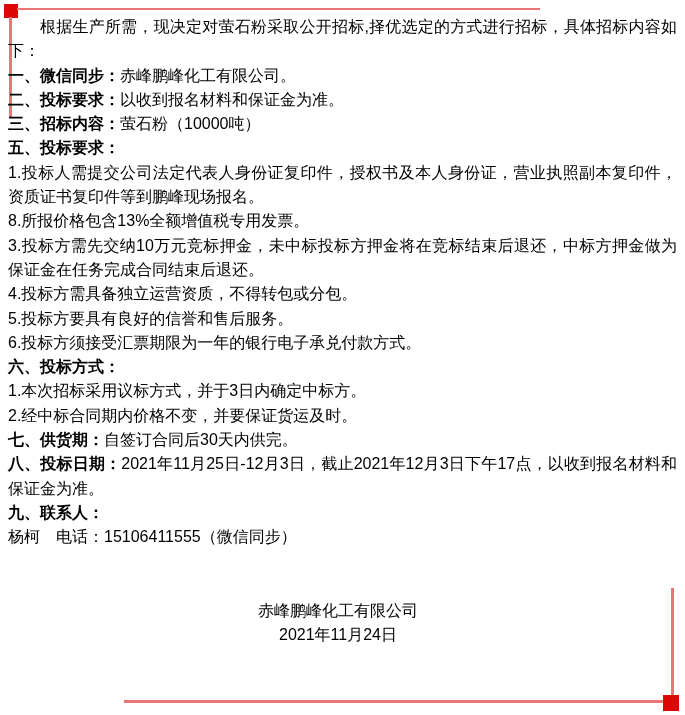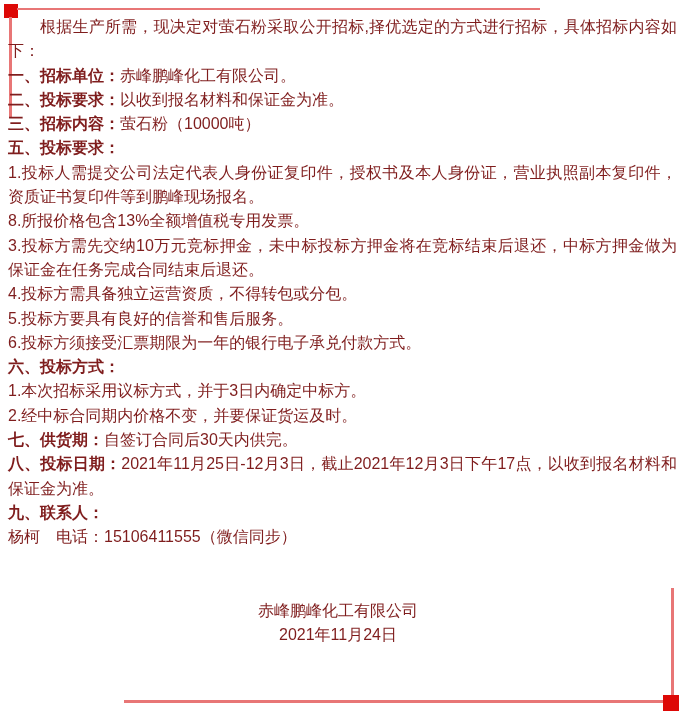--- a/index.html
+++ b/index.html
@@ -52,33 +52,33 @@
     text-align: center;
     padding-right: 9px;
   }
   .closing p {
     margin: 0;
   }
 </style>
 </head>
 <body>
 
-<div class="page" style="color: #7f1d1d;">
+<div class="page" style="color: #000000;">
 
   <div class="sq sq-tl" style="background: rgb(221, 8, 6);"></div>
   <div class="rule rule-top" style="background: rgb(232, 118, 118);"></div>
   <div class="rule rule-left" style="background: rgb(232, 118, 118);"></div>
   <div class="rule rule-right" style="background: rgb(232, 118, 118);"></div>
   <div class="rule rule-bottom" style="background: rgb(232, 118, 118);"></div>
   <div class="sq sq-br" style="background: rgb(221, 8, 6);"></div>
 
   <div class="content">
     <div id="paragraphs">
         <p class="indent"><span>根据生产所需，现决定对萤石粉采取公开招标,择优选定的方式进行招标，具体招标内容如下：</span></p>
-        <p><b class="lbl">一、招标单位：</b><span>赤峰鹏峰化工有限公司。</span></p>
+        <p><b class="lbl">一、微信同步：</b><span>赤峰鹏峰化工有限公司。</span></p>
         <p><b class="lbl">二、投标要求：</b><span>以收到报名材料和保证金为准。</span></p>
         <p><b class="lbl">三、招标内容：</b><span>萤石粉（10000吨）</span></p>
         <p><b class="lbl">五、投标要求：</b><span></span></p>
         <p><span>1.投标人需提交公司法定代表人身份证复印件，授权书及本人身份证，营业执照副本复印件，资质证书复印件等到鹏峰现场报名。</span></p>
         <p><span>8.所报价格包含13%全额增值税专用发票。</span></p>
         <p><span>3.投标方需先交纳10万元竞标押金，未中标投标方押金将在竞标结束后退还，中标方押金做为保证金在任务完成合同结束后退还。</span></p>
         <p><span>4.投标方需具备独立运营资质，不得转包或分包。</span></p>
         <p><span>5.投标方要具有良好的信誉和售后服务。</span></p>
         <p><span>6.投标方须接受汇票期限为一年的银行电子承兑付款方式。</span></p>
         <p><b class="lbl">六、投标方式：</b><span></span></p>

